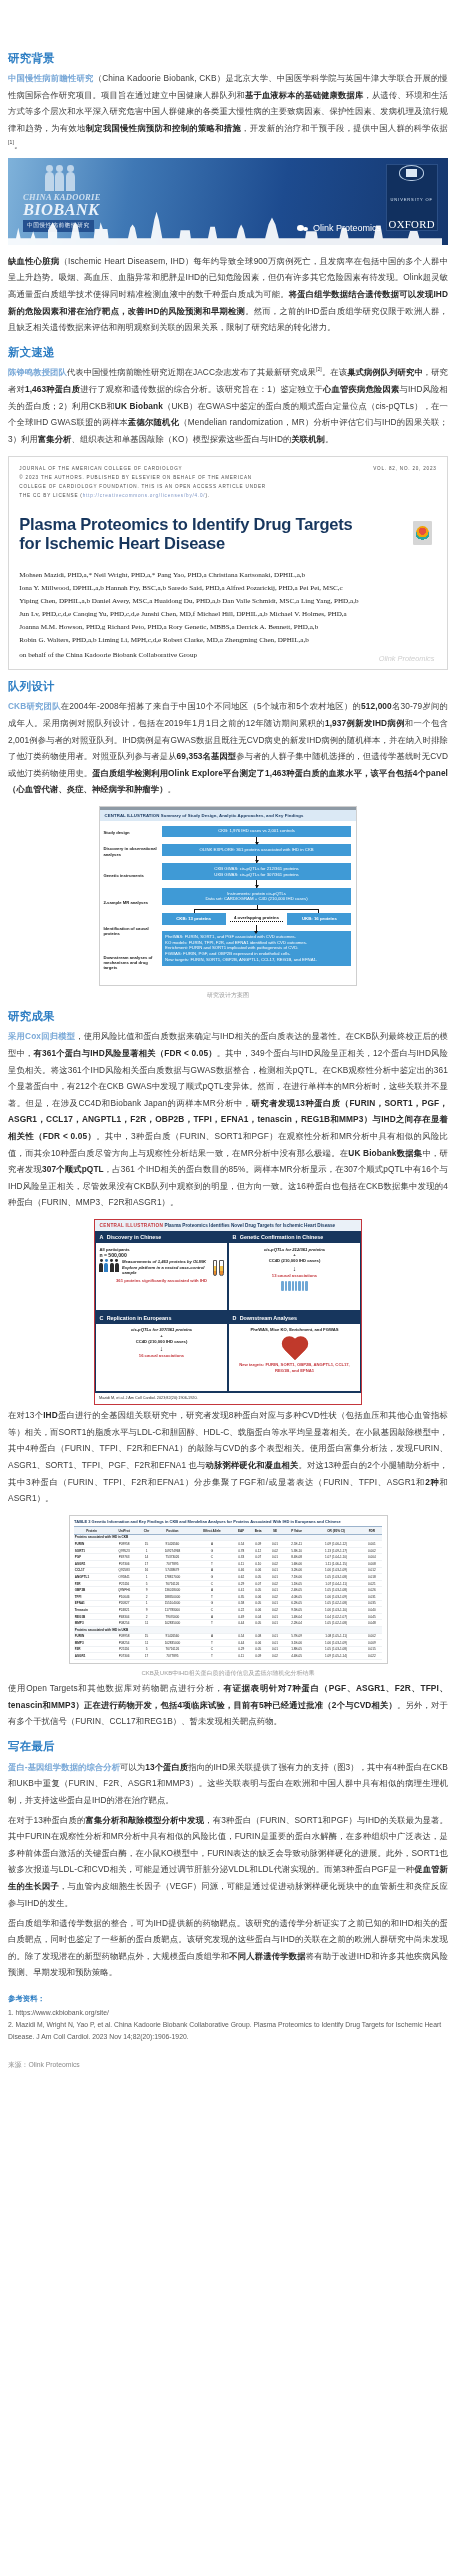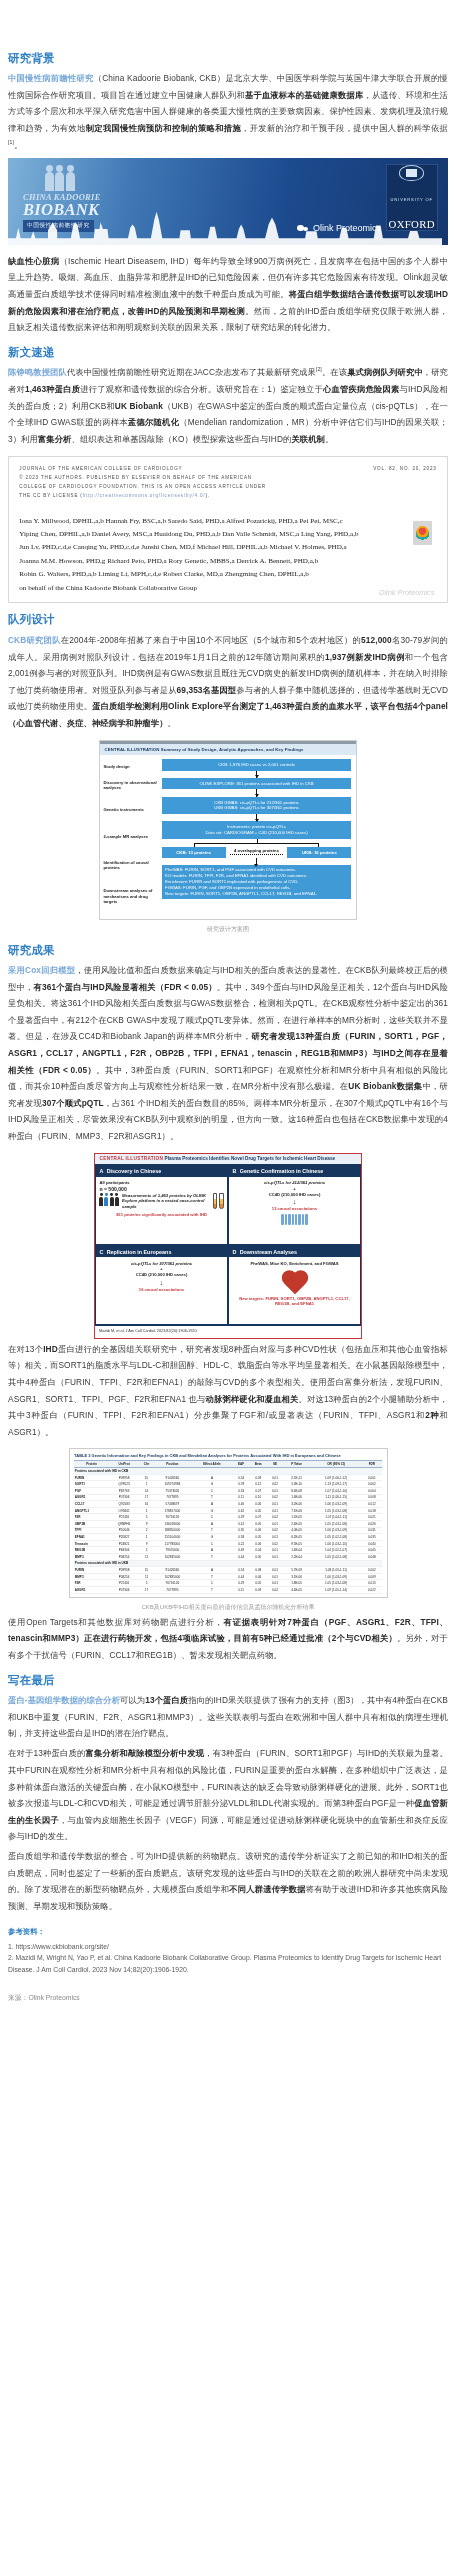--- a/index.html
+++ b/index.html
@@ -222,22 +222,24 @@
         <div>COLLEGE OF CARDIOLOGY FOUNDATION. THIS IS AN OPEN ACCESS ARTICLE UNDER</div>
         <div><span>THE CC BY LICENSE (</span><span class="lic">http://creativecommons.org/licenses/by/4.0/</span><span>).</span></div>
       </div>
       <div class="jacc-right">VOL. 82, NO. 20, 2023</div>
     </div>
 
     <div class="crossmark">
         <div class="cm"></div>
       </div>
 
+    <div class="paper-title">Plasma Proteomics to Identify Drug Targets for Ischemic Heart Disease</div>
 
     <div class="authors">
+      <div>Mohsen Mazidi, PHD,a,* Neil Wright, PHD,a,* Pang Yao, PHD,a Christiana Kartsonaki, DPHIL,a,b</div>
       <div>Iona Y. Millwood, DPHIL,a,b Hannah Fry, BSC,a,b Saredo Said, PHD,a Alfred Pozarickij, PHD,a Pei Pei, MSC,c</div>
       <div>Yiping Chen, DPHIL,a,b Daniel Avery, MSC,a Huaidong Du, PHD,a,b Dan Valle Schmidt, MSC,a Ling Yang, PHD,a,b</div>
       <div>Jun Lv, PHD,c,d,e Canqing Yu, PHD,c,d,e Junshi Chen, MD,f Michael Hill, DPHIL,a,b Michael V. Holmes, PHD,a</div>
       <div>Joanna M.M. Howson, PHD,g Richard Peto, PHD,a Rory Genetic, MBBS,a Derrick A. Bennett, PHD,a,b</div>
       <div>Robin G. Walters, PHD,a,b Liming Li, MPH,c,d,e Robert Clarke, MD,a Zhengming Chen, DPHIL,a,b</div>
     </div>
     <div class="onbehalf">on behalf of the China Kadoorie Biobank Collaborative Group</div>
     <div class="olink-ghost">Olink Proteomics</div>
   </div>
 

